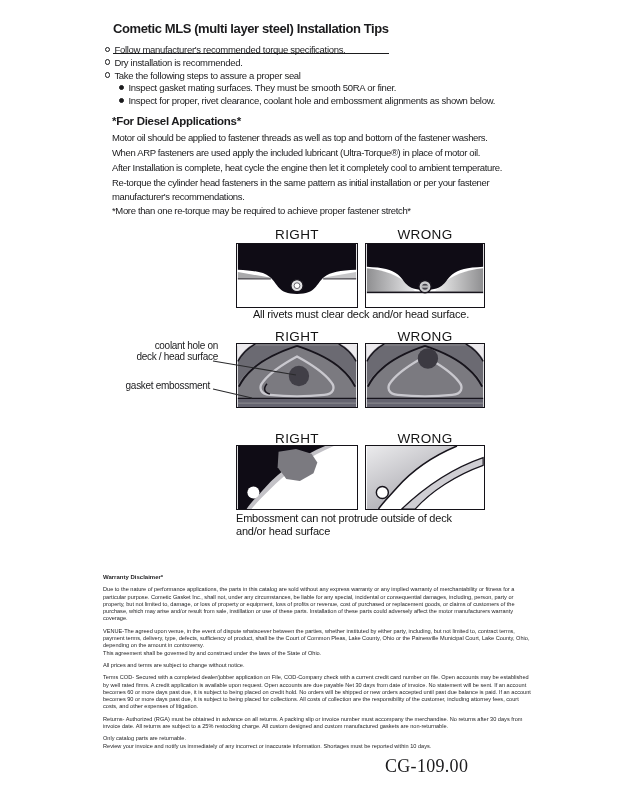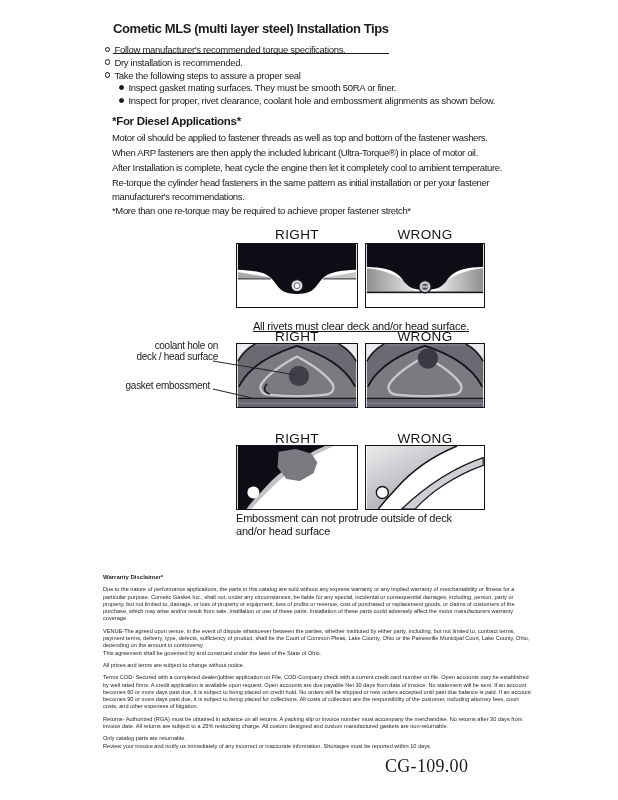--- a/index.html
+++ b/index.html
@@ -55,21 +55,21 @@
       <span class="marker filled"></span>
       <span>Inspect gasket mating surfaces.  They must be smooth 50RA or finer.</span>
     </div>
     <div class="b-row sub">
       <span class="marker filled"></span>
       <span>Inspect for proper, rivet clearance, coolant hole and embossment alignments as shown below.</span>
     </div>
   </div>
 
   <div class="abs h2">*For Diesel Applications*</div>
-  <div class="abs para p1">Motor oil should be applied to fastener threads as well as top and bottom of the fastener washers. When ARP fasteners are then apply the included lubricant (Ultra-Torque®) in place of motor oil.</div>
+  <div class="abs para p1">Motor oil should be applied to fastener threads as well as top and bottom of the fastener washers. When ARP fasteners are used apply the included lubricant (Ultra-Torque®) in place of motor oil.</div>
   <div class="abs para p2">After Installation is complete, heat cycle the engine then let it completely cool to ambient temperature. Re-torque the cylinder head fasteners in the same pattern as initial installation or per your fastener manufacturer's recommendations.</div>
   <div class="abs para note">*More than one re-torque may be required to achieve proper fastener stretch*</div>
 
   <div class="abs fig-label" style="left:236px;top:227px;">RIGHT</div>
   <div class="abs fig-label" style="left:365px;top:227px;width:120px;">WRONG</div>
 
   <div class="abs fig-box" style="left:236px;top:243px;">
     <svg viewBox="0 0 122 65">
       <rect x="0" y="0" width="122" height="65" fill="#ffffff"></rect>
       <polygon points="0,29 36,35 0,36" fill="#a9a9ab"></polygon>
@@ -99,21 +99,21 @@
       <path d="M120 25 C102 27 88 32 77 42 L70 49 L120 49 Z" fill="url(#r1c)"></path>
       <rect x="0" y="49" width="120" height="2" fill="#17141c"></rect>
       <rect x="0" y="51" width="120" height="14" fill="#ffffff"></rect>
       <path d="M0 0 H120 V23.5 C103 24.5 95 26 88 31.5 C80 38 80.5 47.5 60 47.5 C39.5 47.5 40 38 32 31.5 C25 26 17 24.5 0 23.5 Z" fill="#0f0c15"></path>
       <circle cx="60" cy="44" r="6.3" fill="#cbcbcd" stroke="#17141c" stroke-width="1.4"></circle>
       <circle cx="60" cy="44" r="3.1" fill="#46444c"></circle>
       <rect x="56.2" y="42.9" width="7.6" height="2.2" fill="#b9b9bb"></rect>
     </svg>
   </div>
 
-  <div class="abs fig-caption cap-center" style="top:320px;text-decoration:underline;">All rivets must clear deck and/or head surface.</div>
+  <div class="abs fig-caption cap-center" style="top:308px;">All rivets must clear deck and/or head surface.</div>
 
   <div class="abs fig-label" style="left:236px;top:329px;">RIGHT</div>
   <div class="abs fig-label" style="left:365px;top:329px;width:120px;">WRONG</div>
 
   <div class="abs anno" style="left:68px;top:341px;">
     <div>coolant hole on</div>
     <div>deck / head surface</div>
   </div>
   <div class="abs anno" style="left:60px;top:381px;">gasket embossment</div>
 

